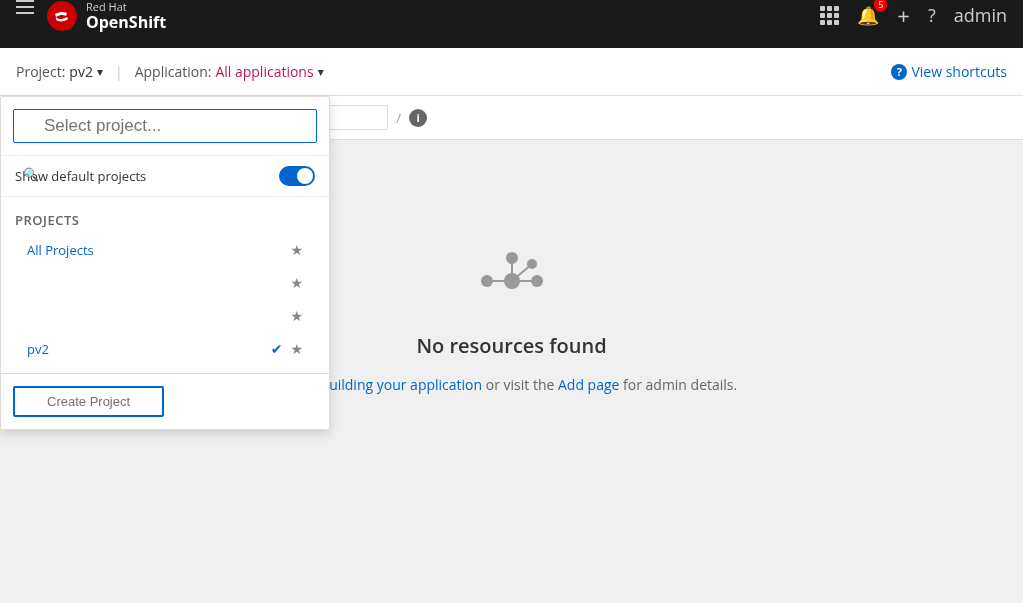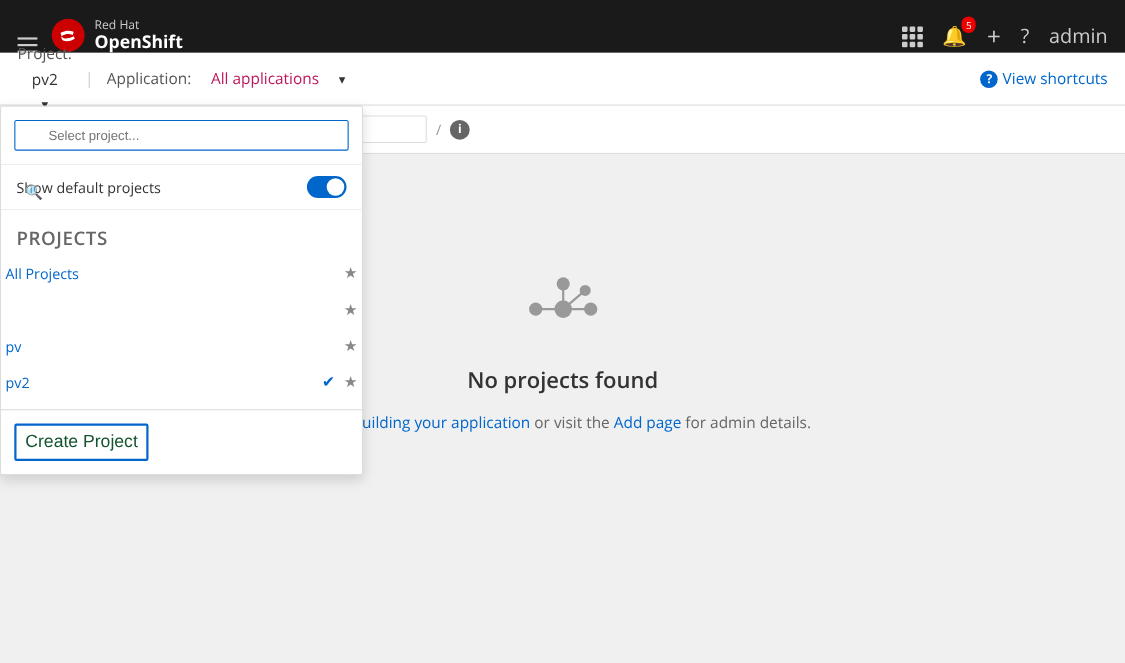--- a/index.html
+++ b/index.html
@@ -3,21 +3,21 @@
   <meta charset="utf-8">
   <style>
     * { box-sizing: border-box; margin: 0; padding: 0; }
     body { font-family: 'RedHatDisplay', 'Open Sans', Arial, sans-serif; font-size: 14px; background: #f0f0f0; }
 
     
     .top-nav {
       background: #1a1a1a;
       height: 48px;
       display: flex;
-      align-items: flex-end;
+      align-items: flex-start;
       padding: 0 16px;
       color: #fff;
       gap: 12px;
     }
     .top-nav-brand {
       display: flex;
       align-items: center;
       gap: 8px;
       flex: 1;
     }
@@ -79,33 +79,32 @@
       position: relative;
     }
     .project-selector {
       display: flex;
       align-items: center;
       gap: 4px;
       cursor: pointer;
       font-size: 14px;
       color: #333;
       position: relative;
-      flex-direction: column;
     }
     .project-selector .label { color: #555; }
     .project-selector .value { font-weight: 500; }
     .dropdown-arrow {
       color: #333;
       font-size: 12px;
     }
     .separator { color: #ccc; margin: 0 4px; }
     .app-selector {
       display: flex;
       align-items: center;
-      gap: 18px;
+      gap: 4px;
       cursor: pointer;
       font-size: 14px;
       text-align: right;
     }
     .app-selector .label { color: #555; }
     .app-selector .value { color: #be185d; }
     .spacer { flex: 1; }
     .view-shortcuts {
       display: flex;
       align-items: center;
@@ -208,21 +207,21 @@
     }
     .dropdown-search-wrapper {
       padding: 12px;
       border-bottom: 1px solid #eee;
     }
     .dropdown-search {
       width: 100%;
       border: 1px solid #0066cc;
       border-radius: 2px;
       padding: 6px 10px 6px 30px;
-      font-size: 12px;
+      font-size: 17px;
       outline: none;
     }
     .dropdown-search-icon {
       position: absolute;
       left: 22px;
       top: 68px;
       color: #666;
       font-size: 13px;
       pointer-events: none;
     }
@@ -252,51 +251,51 @@
       border-radius: 50%;
       top: 2px;
       transition: left 0.2s;
     }
     .toggle-switch.on .knob { left: 18px; }
     .projects-section {
       padding: 8px 0;
     }
     .projects-label {
       padding: 6px 14px 4px;
-      font-size: 17px;
+      font-size: 13px;
       color: #666;
       font-weight: 600;
       text-transform: uppercase;
       letter-spacing: 0.5px;
     }
     .project-item {
       display: flex;
       align-items: center;
-      padding: 7px 4px;
+      padding: 7px 26px;
       cursor: pointer;
       font-size: 13px;
       gap: 8px;
     }
     .project-item .item-name {
       flex: 1;
       color: #0066cc;
     }
     .project-item .item-name.regular { color: #0066cc; }
     .project-item .check-icon { color: #0066cc; font-size: 14px; }
     .project-item .star-icon { color: #888; font-size: 14px; margin-left: auto; }
     .create-project-section {
       padding: 12px;
       border-top: 1px solid #ddd;
     }
     .create-project-btn {
       border: 2px solid #0066cc;
       background: #fff;
-      color: #14532d;
-      padding: 6px 8px;
-      font-size: 16px;
+      color: #737373;
+      padding: 6px 32px;
+      font-size: 13px;
       cursor: pointer;
       border-radius: 2px;
       outline: none;
     }
 
     
     .main-content {
       display: flex;
       align-items: center;
       justify-content: center;
@@ -403,21 +402,20 @@
       <div class="project-item">
         <span class="item-name regular">All Projects</span>
         <span class="star-icon">★</span>
       </div>
 
       <div class="project-item">
         <span class="star-icon">★</span>
       </div>
 
       <div class="project-item">
-        <span class="item-name regular">pv</span>
         <span class="star-icon">★</span>
       </div>
 
       <div class="project-item">
         <span class="item-name regular">pv2</span>
         <span class="check-icon">✔</span>
         <span class="star-icon">★</span>
       </div>
     </div>
     <div class="create-project-section">
@@ -459,17 +457,17 @@
     <circle cx="10" cy="35" r="6" fill="#999"></circle>
     <circle cx="60" cy="35" r="6" fill="#999"></circle>
     <circle cx="35" cy="12" r="6" fill="#999"></circle>
     <circle cx="55" cy="18" r="5" fill="#999"></circle>
     <line x1="35" y1="35" x2="10" y2="35" stroke="#999" stroke-width="2"></line>
     <line x1="35" y1="35" x2="60" y2="35" stroke="#999" stroke-width="2"></line>
     <line x1="35" y1="35" x2="35" y2="12" stroke="#999" stroke-width="2"></line>
     <line x1="35" y1="35" x2="55" y2="18" stroke="#999" stroke-width="2"></line>
   </svg>
 
-  <div class="empty-title">No projects found</div>
+  <div class="empty-title">No resources found</div>
   <div class="empty-description">
     <a href="#">Start building your application</a><span> or visit the </span><a href="#">Add page</a><span> for admin details.</span>
   </div>
 </div>
 
 </body></html>

